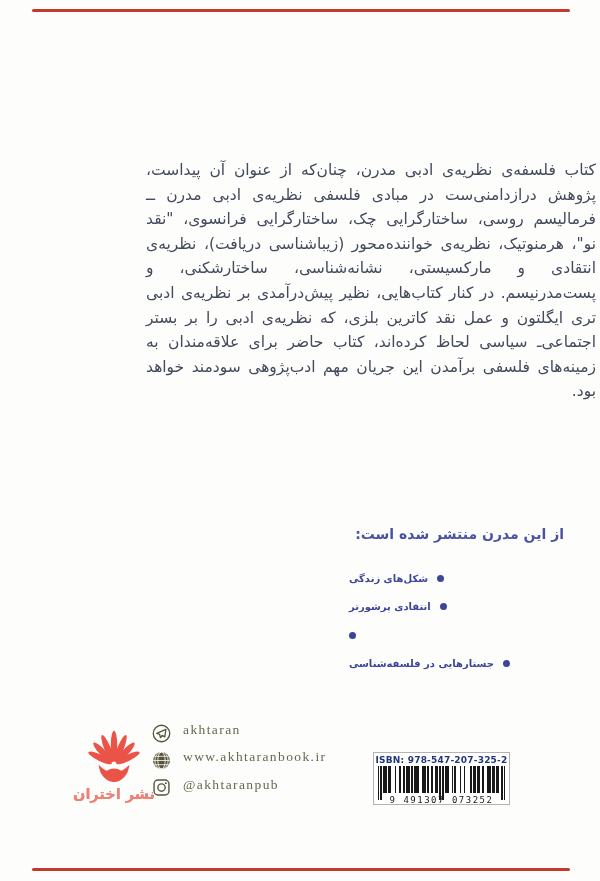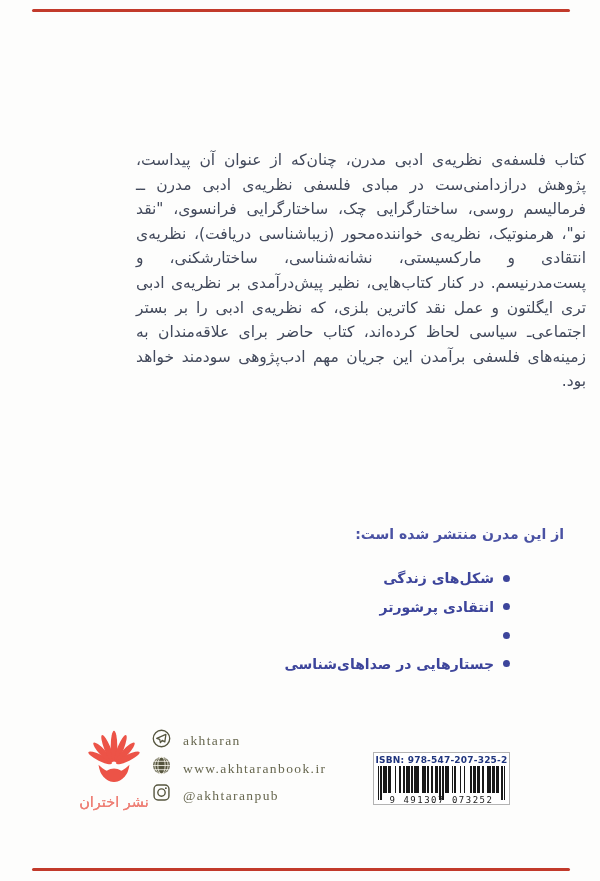--- a/index.html
+++ b/index.html
@@ -7,55 +7,55 @@
     position:relative;width:600px;height:881px;margin:0 auto;
     background:#fdfdfc;overflow:hidden;
     font-family:"DejaVu Sans",sans-serif;
   }
   .rule{position:absolute;left:32px;width:538px;height:3px;background:#c23a2b;border-radius:2px;}
   .rule.top{top:9px;}
   .rule.bottom{top:868px;}
 
   
   .synopsis{
-    position:absolute;top:140px;left:128px;width:450px;margin:8px;
+    position:absolute;top:140px;left:128px;width:450px;margin:18px;
     direction:rtl;text-align:justify;text-align-last:right;
     font-size:15.5px;line-height:24.6px;color:#434a5c;
     word-spacing:1px;
   }
 
   
   .tr-heading{
     position:absolute;top:526px;right:36px;margin:0;
     direction:rtl;font-size:14px;font-weight:bold;color:#4a52a3;
   }
   .book-list{
     position:absolute;top:564px;right:90px;margin:0;padding:0;list-style:none;
     direction:rtl;
   }
   .book-list li{
     display:flex;align-items:center;gap:9px;height:28.5px;
-    font-size:14px;font-weight:bold;color:#3d459b;
+    font-size:10px;font-weight:bold;color:#3d459b;justify-content:flex-end;
   }
   .book-list .dot{
     width:7px;height:7px;border-radius:50%;background:#3d459b;flex:0 0 auto;
   }
 
   
   .publisher{position:absolute;left:56px;top:726px;width:116px;text-align:center;}
   .publisher svg{display:block;margin:0 auto;}
   .pub-name{
-    margin-top:10px;font-size:14.5px;font-weight:normal;color:#ef8177;
+    margin-top:2px;font-size:14.5px;font-weight:bold;color:#ef8177;
     direction:rtl;letter-spacing:1px;
     text-shadow:0 0 .5px #e8695e;
   }
 
   
   .contacts{position:absolute;left:150px;top:722px;margin:0;padding:0;list-style:none;}
-  .contacts li{display:flex;align-items:flex-end;gap:11px;height:27.3px;}
+  .contacts li{display:flex;align-items:flex-start;gap:11px;height:27.3px;}
   .cicon{width:22px;height:22px;flex:0 0 auto;display:flex;align-items:center;justify-content:center;}
   .clabel{
     font-family:"Liberation Serif","DejaVu Serif",serif;
     font-size:13.5px;letter-spacing:1.4px;color:#67674f;
   }
 
   
   .barcode-box{
     position:absolute;left:373px;top:752px;width:137px;height:53px;
     background:#fff;border:1px solid #b3b3b3;box-sizing:border-box;
@@ -94,21 +94,21 @@
     </li>
     <li>
       <span class="dot"></span>
       <span>انتقادی پرشورتر</span>
     </li>
     <li>
       <span class="dot"></span>
     </li>
     <li>
       <span class="dot"></span>
-      <span>جستارهایی در صداهای‌شناسی</span>
+      <span>جستارهایی در فلسفه‌شناسی</span>
     </li>
   </ul>
 
   <div class="publisher">
     <svg width="62" height="58" viewBox="0 0 64 60">
       <g fill="#ec5347" transform="translate(32,40)">
         <ellipse cx="0" cy="-16" rx="3.3" ry="13.5" transform="rotate(-64)"></ellipse>
         <ellipse cx="0" cy="-17" rx="3.3" ry="14" transform="rotate(-43)"></ellipse>
         <ellipse cx="0" cy="-18" rx="3.3" ry="15" transform="rotate(-22)"></ellipse>
         <ellipse cx="0" cy="-19" rx="3.4" ry="16"></ellipse>

